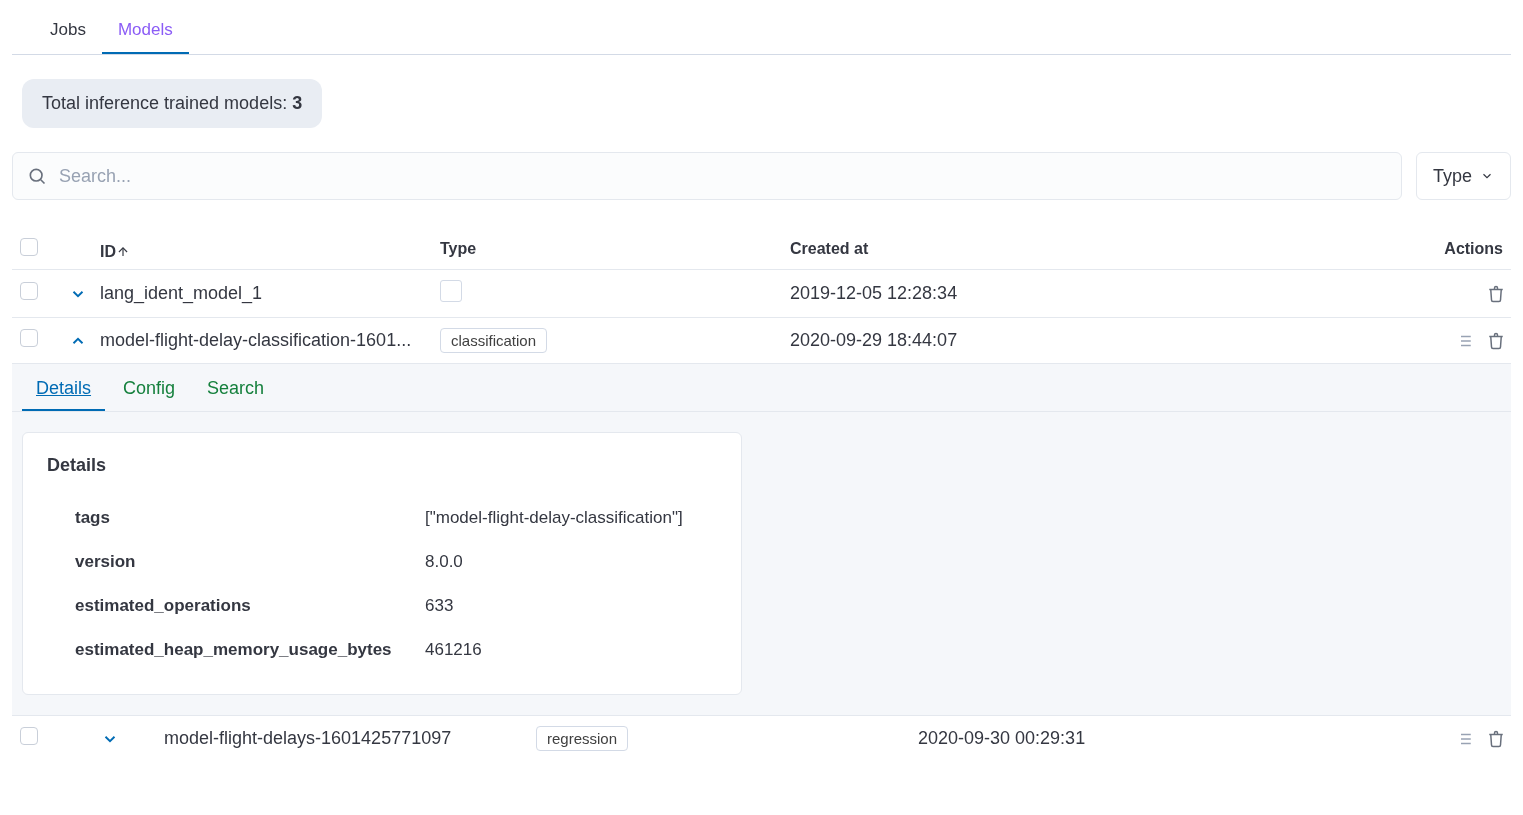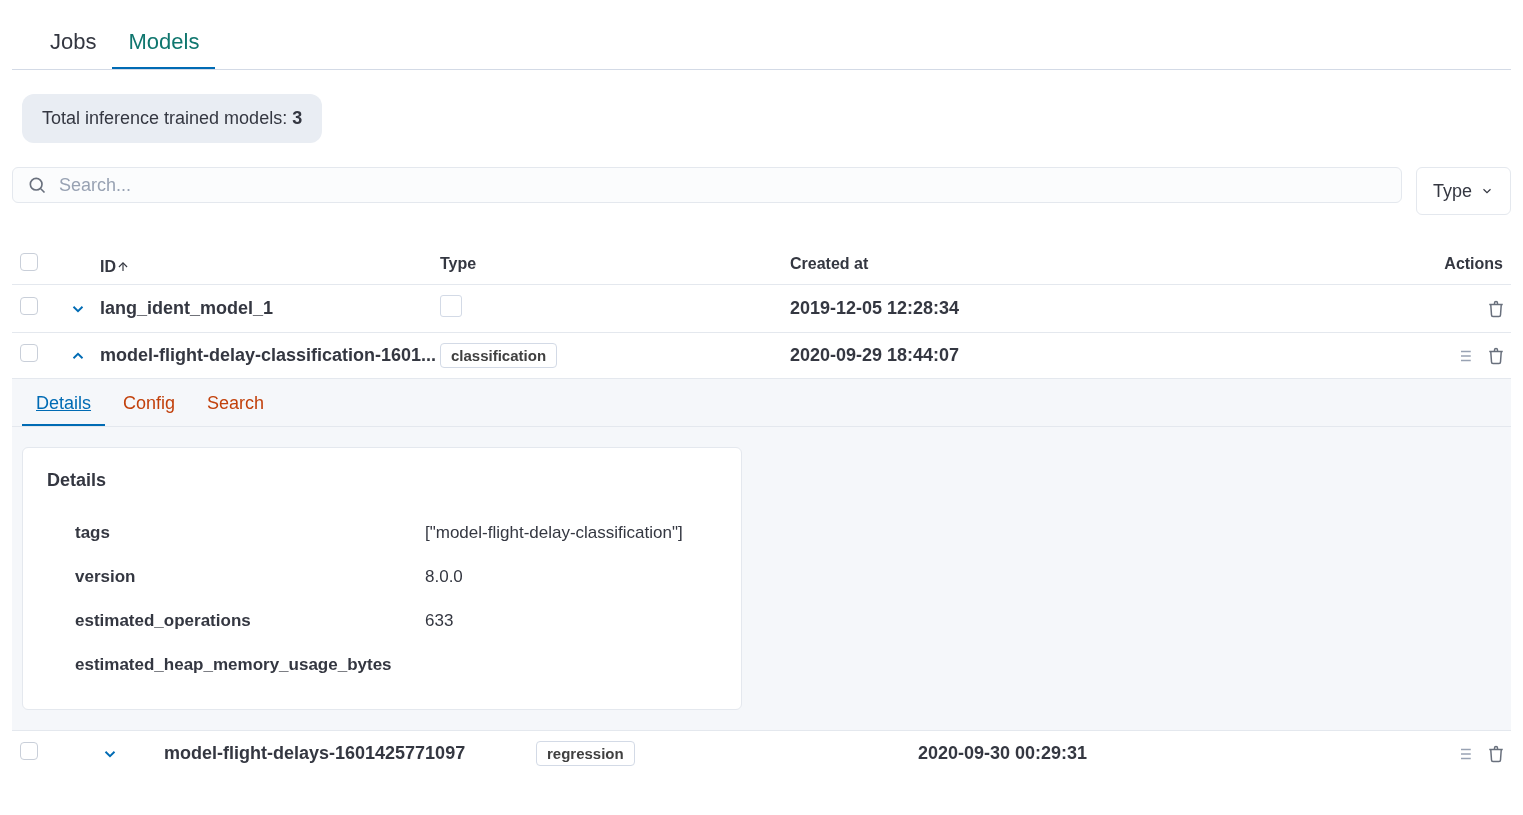--- a/index.html
+++ b/index.html
@@ -10,28 +10,28 @@
     background: #fff;
     padding: 0;
   }
   .container { padding: 0 12px; }
   .tabs {
     display: flex;
     border-bottom: 1px solid #d3dae6;
     padding-left: 22px;
   }
   .tab {
-    padding: 29px 16px 12px;
-    font-size: 22px;
+    padding: 20px 16px 12px;
+    font-size: 17px;
     color: #343741;
     cursor: pointer;
     border-bottom: 2px solid transparent;
   }
   .tab.active {
-    color: #0f766e;
+    color: #8b5cf6;
     border-bottom: 2px solid #006BB4;
     font-weight: 400;
   }
   .badge-strip {
     margin: 24px 0 0 10px;
     display: inline-block;
     background: #e9edf3;
     padding: 14px 20px;
     border-radius: 12px;
     font-size: 18px;
@@ -45,21 +45,21 @@
     padding: 0 0 0 0;
   }
   .search-box {
     flex: 1;
     display: flex;
     align-items: center;
     border: 1px solid #e4e8ee;
     background: #fbfcfd;
     border-radius: 6px;
     padding: 0 14px;
-    height: 36px;
+    height: 48px;
   }
   .search-box svg { color: #69707d; flex-shrink: 0; }
   .search-box input {
     border: none;
     outline: none;
     background: transparent;
     font-size: 18px;
     padding-left: 12px;
     flex: 1;
     color: #343741;
@@ -75,21 +75,20 @@
     font-size: 18px;
     cursor: pointer;
     gap: 8px;
   }
   .table { width: 100%; margin-top: 28px; }
   .thead, .trow {
     display: grid;
     grid-template-columns: 44px 44px 340px 350px 1fr 140px;
     align-items: center;
     border-bottom: 1px solid #e4e8ee;
-    font-weight: bold;
   }
   .thead { font-weight: 700; font-size: 16px; padding: 8px 0; }
   .trow { padding: 10px 0; font-size: 18px; }
   .th-actions, .cell-actions { text-align: right; padding-right: 8px; }
   .checkbox {
     width: 18px; height: 18px;
     border: 1px solid #c9cfd9;
     border-radius: 4px;
     background: #fff;
     display: inline-block;
@@ -127,21 +126,21 @@
   .sub-tabs {
     display: flex;
     gap: 4px;
     border-bottom: 1px solid #e4e8ee;
     padding-left: 10px;
   }
   .sub-tab {
     padding: 14px 14px 10px;
     font-size: 18px;
     cursor: pointer;
-    color: #c2410c;
+    color: #15803d;
     border-bottom: 2px solid transparent;
   }
   .sub-tab.active {
     color: #006BB4;
     text-decoration: underline;
     border-bottom: 2px solid #006BB4;
   }
   .details-card {
     background: #fff;
     border: 1px solid #e4e8ee;
@@ -268,20 +267,21 @@
         <div class="detail-row">
           <div class="detail-key">version</div>
           <div class="detail-val">8.0.0</div>
         </div>
         <div class="detail-row">
           <div class="detail-key">estimated_operations</div>
           <div class="detail-val">633</div>
         </div>
         <div class="detail-row">
           <div class="detail-key">estimated_heap_memory_usage_bytes</div>
+          <div class="detail-val">461216</div>
         </div>
       </div>
     </div>
 
     <div class="trow" style="border-bottom:none;gap:32px;">
       <div><span class="checkbox"></span></div>
       <div class="toggle-icon">
         <svg width="18" height="18" viewBox="0 0 24 24" fill="none" stroke="#006BB4" stroke-width="2.5">
             <polyline points="6 9 12 15 18 9"></polyline>
           </svg>

